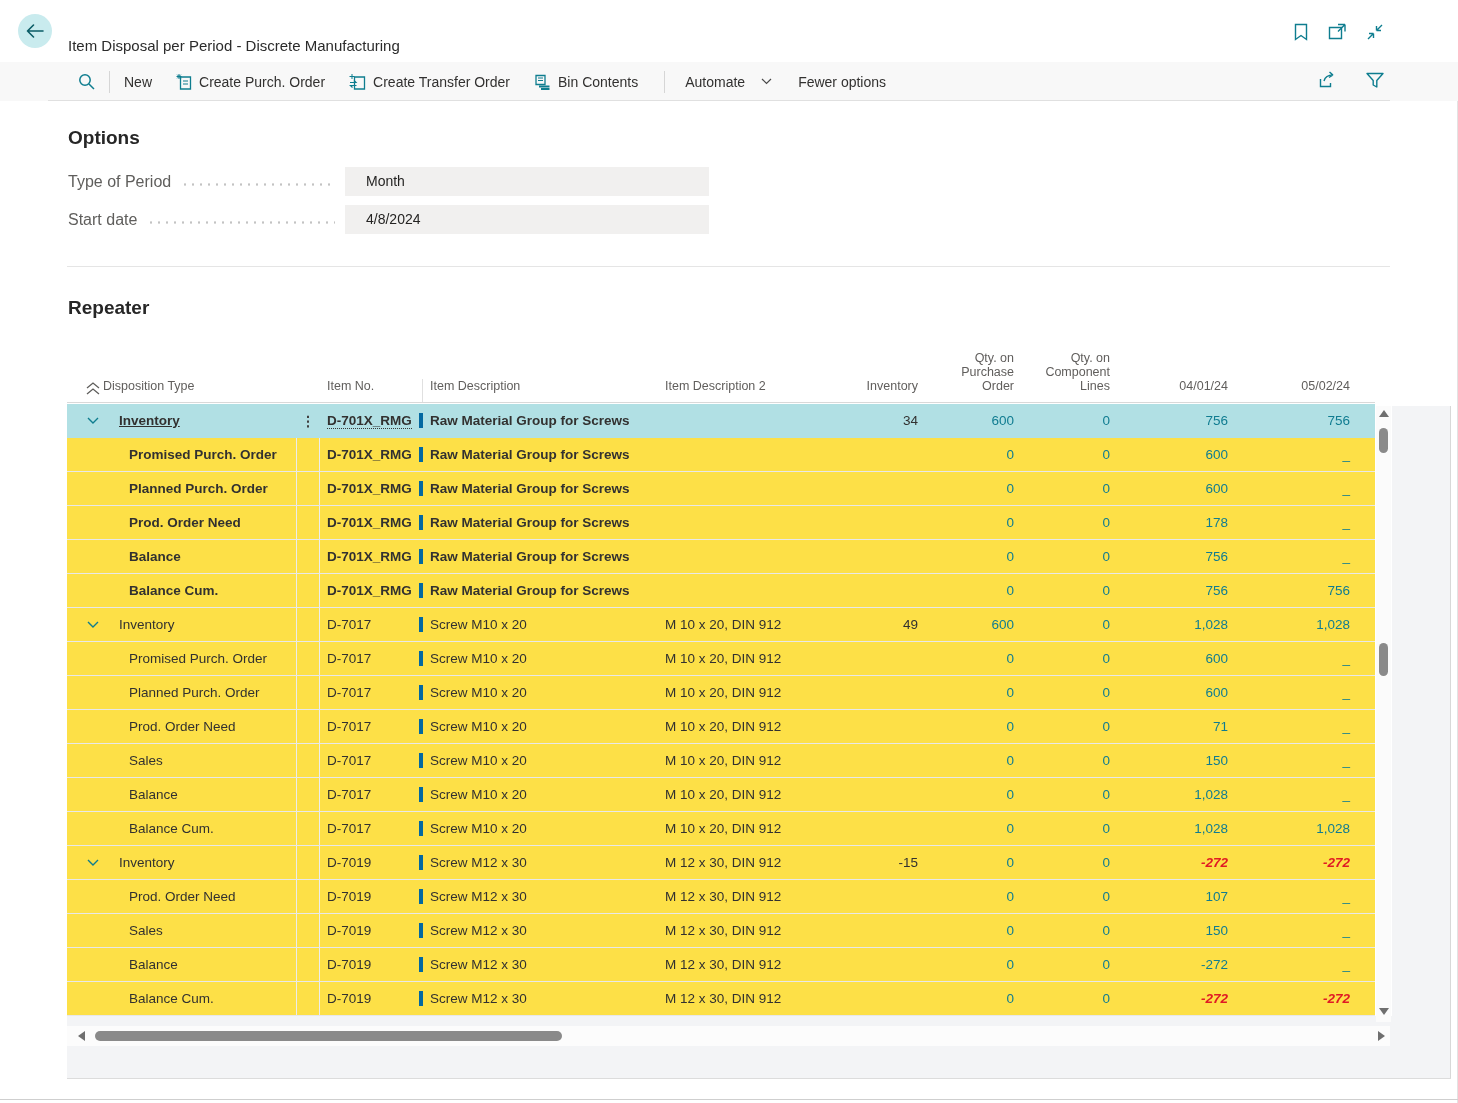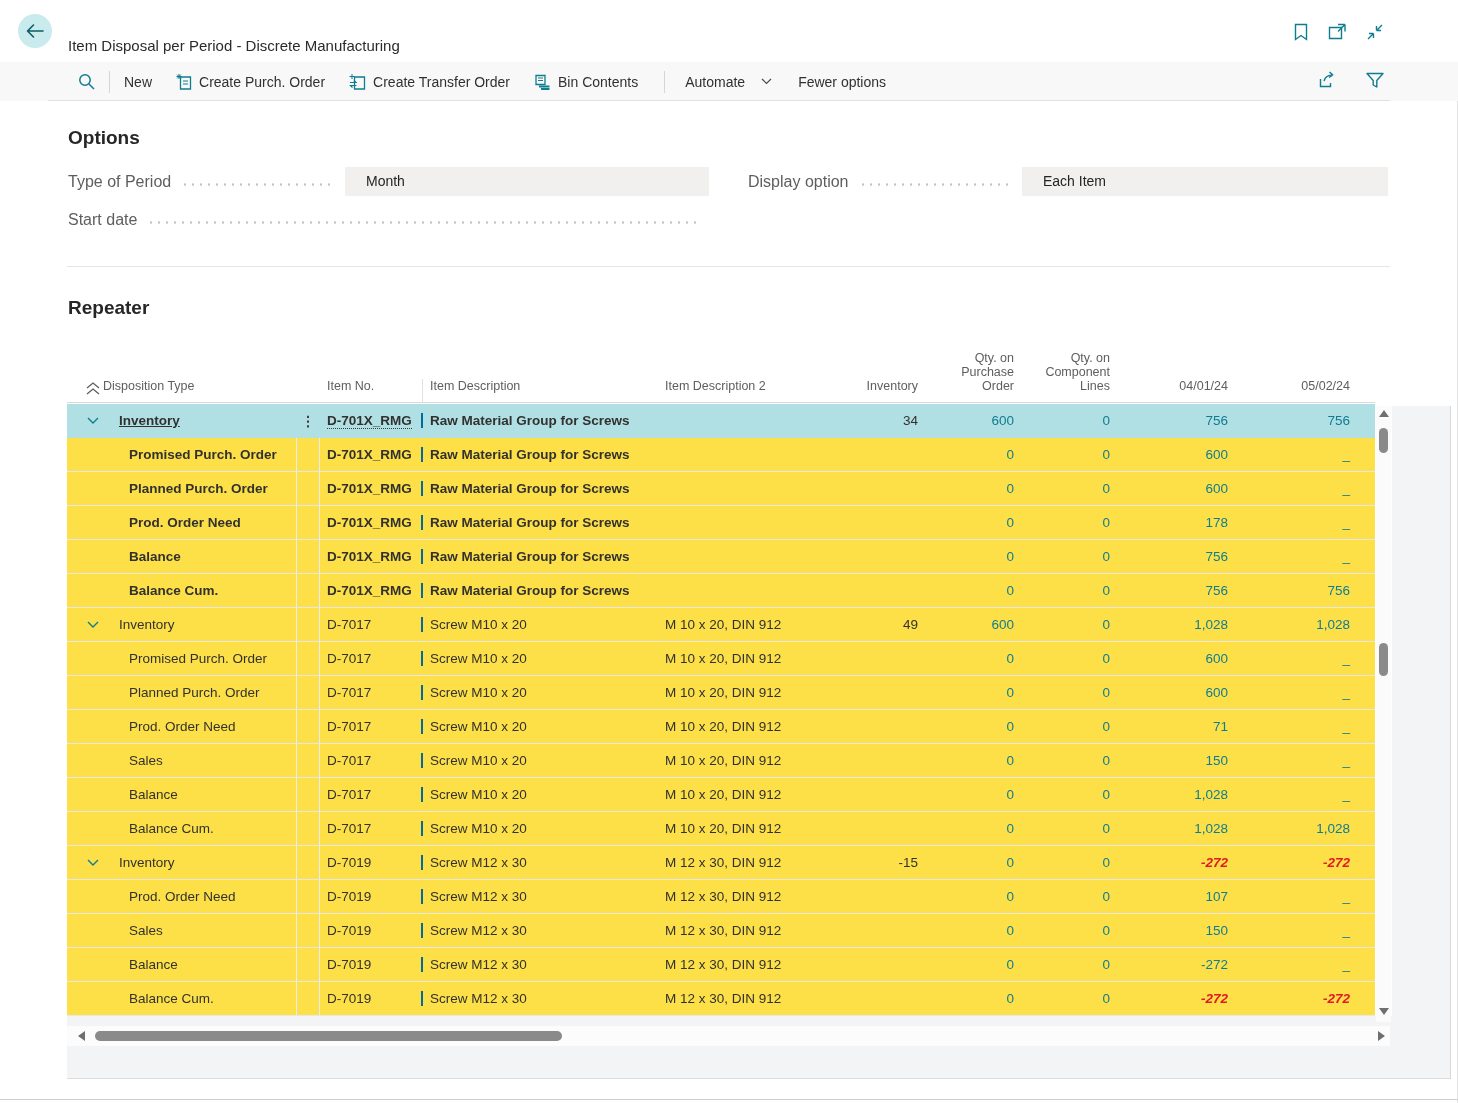--- a/index.html
+++ b/index.html
@@ -32,21 +32,21 @@
 
   
   .grid-header { position:absolute; left:67px; top:345px; width:1308px; height:58px; display:flex; align-items:flex-end; border-bottom:1px solid #d9d9d9; color:#605e5c; font-size:12.5px; }
   .grid-header > div { padding-bottom:9px; }
   .grid-rows { position:absolute; left:67px; top:404px; width:1308px; }
   .grid-row { display:flex; align-items:center; height:34px; border-bottom:1px solid #e8e8e8; background:#fde047; font-size:13.5px; cursor:pointer; }
   .grid-row.selected { background:#b1e0e4; border-bottom-color:#b1e0e4; }
   .c-exp  { width:52px;  display:flex; align-items:center; justify-content:center; }
   .c-disp { width:177px; }
   .c-ell  { width:24px;  text-align:center; }
-  .c-item { width:103px; padding-left:7px; border-right:2px solid #0369a1; }
+  .c-item { width:103px; padding-left:7px; border-right:4px solid #0369a1; }
   .c-desc { width:235px; padding-left:7px; }
   .c-desc2{ width:137px; padding-left:7px; }
   .c-inv  { width:127px; }
   .c-qpo  { width:96px;  }
   .c-qcl  { width:96px;  }
   .c-p1   { width:118px; }
   .c-p2   { width:122px; }
   .c-fill { flex:1; }
   .num { text-align:right; padding-right:4px; white-space:pre-line; }
   .grid-header .c-disp { margin-left:-16px; width:193px; }
@@ -174,25 +174,21 @@
   <div class="section-title" style="left:68px; top:127px;">Options</div>
 
   <div class="opt-row" style="left:68px; top:167px; width:641px;">
     <span class="opt-label">Type of Period</span>
     <span class="dots"></span>
     <span class="opt-field">Month</span>
   </div>
   <div class="opt-row" style="left:68px; top:205px; width:641px;">
     <span class="opt-label">Start date</span>
     <span class="dots"></span>
-  </div>
-  <div class="opt-row" style="left:748px; top:167px; width:640px;">
-    <span class="opt-label">Display option</span>
-    <span class="dots"></span>
-    <span class="opt-field wide">Each Item</span>
+    <span class="opt-field">4/8/2024</span>
   </div>
 
   <div class="divider"></div>
 
   <div class="section-title" style="left:68px; top:297px;">Repeater</div>
 
   <div class="grid-header">
     <div class="c-exp" style="padding-bottom:7px;">
       <svg width="14" height="13" viewBox="0 0 14 13">
           <path d="M1 6 L7 1 L13 6 M1 12 L7 7 L13 12" fill="none" stroke="#5f5e5c" stroke-width="1.3"></path>

